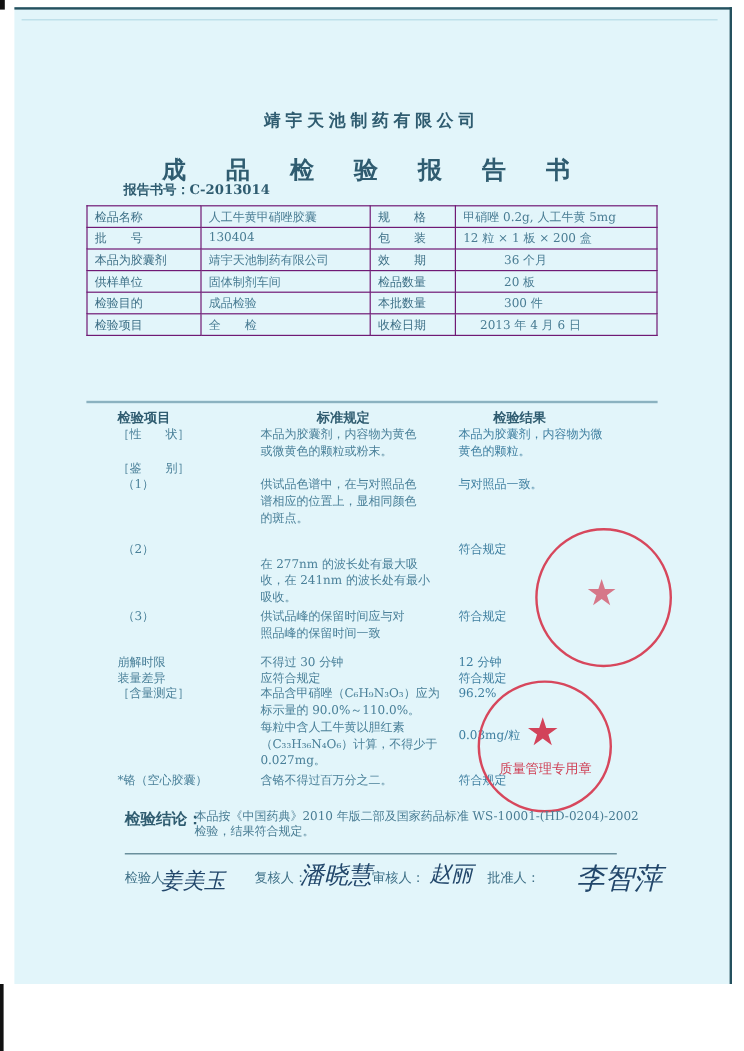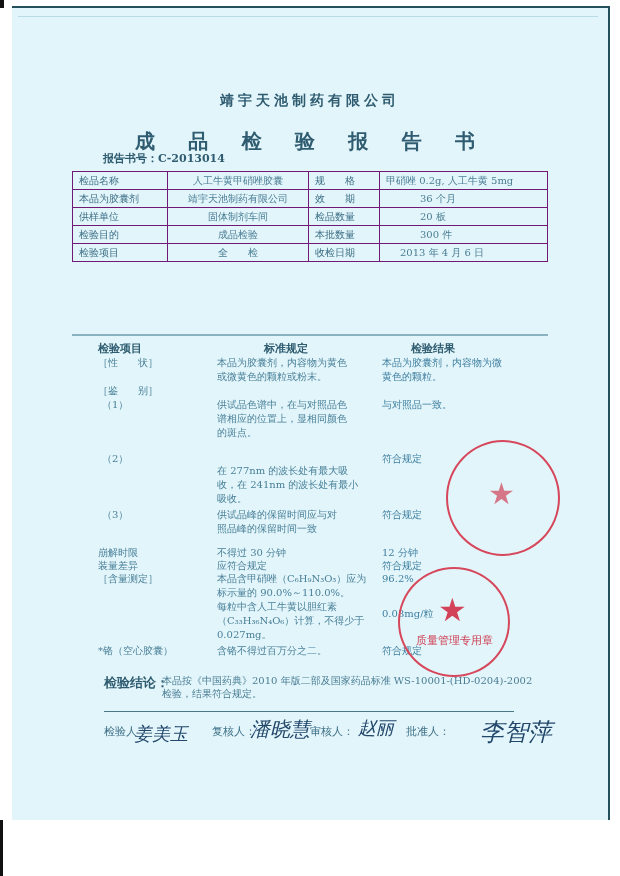--- a/index.html
+++ b/index.html
@@ -35,21 +35,21 @@
   }
 
   table.info {
     position:absolute; left:72px; top:171px; width:476px;
     border-collapse:collapse; font-size:10px; color:#4a7d94;
   }
   table.info td {
     border:1px solid #701a75; height:17px; padding:0 6px; white-space:nowrap;
   }
   table.info td.lab { width:82px; color:#3d6f86; }
-  table.info td.val { width:128px; text-align:center; }
+  table.info td.val { width:128px; }
   table.info td.lab2 { width:58px; color:#3d6f86; }
   table.info td.val2 { padding-left:6px; }
   table.info tr.basis td { height:26px; }
   table.info td.basis-val { text-align:center; padding-top:10px; }
 
   .divider { position:absolute; left:72px; top:334px; width:476px; height:2px; background:#8bb2c0; }
 
   .rhead { position:absolute; top:341px; font-size:11px; font-weight:bold; color:#2f5c70; }
 
   .col { position:absolute; font-size:10px; line-height:14px; color:#4a8099; }
@@ -90,20 +90,26 @@
 
 <div class="report-no">报告书号：C-2013014</div>
 
 <table class="info">
   <tbody>
       <tr>
     <td class="lab">检品名称</td>
     <td class="val">人工牛黄甲硝唑胶囊</td>
     <td class="lab2">规　　格</td>
     <td class="val2">甲硝唑 0.2g, 人工牛黄 5mg</td>
+  </tr>
+  <tr>
+    <td class="lab">批　　号</td>
+    <td class="val">130404</td>
+    <td class="lab2">包　　装</td>
+    <td class="val2">12 粒 × 1 板 × 200 盒</td>
   </tr>
   <tr>
     <td class="lab">本品为胶囊剂</td>
     <td class="val">靖宇天池制药有限公司</td>
     <td class="lab2">效　　期</td>
     <td class="val2" style="padding-left:40px">36 个月</td>
   </tr>
   <tr>
     <td class="lab">供样单位</td>
     <td class="val">固体制剂车间</td>

